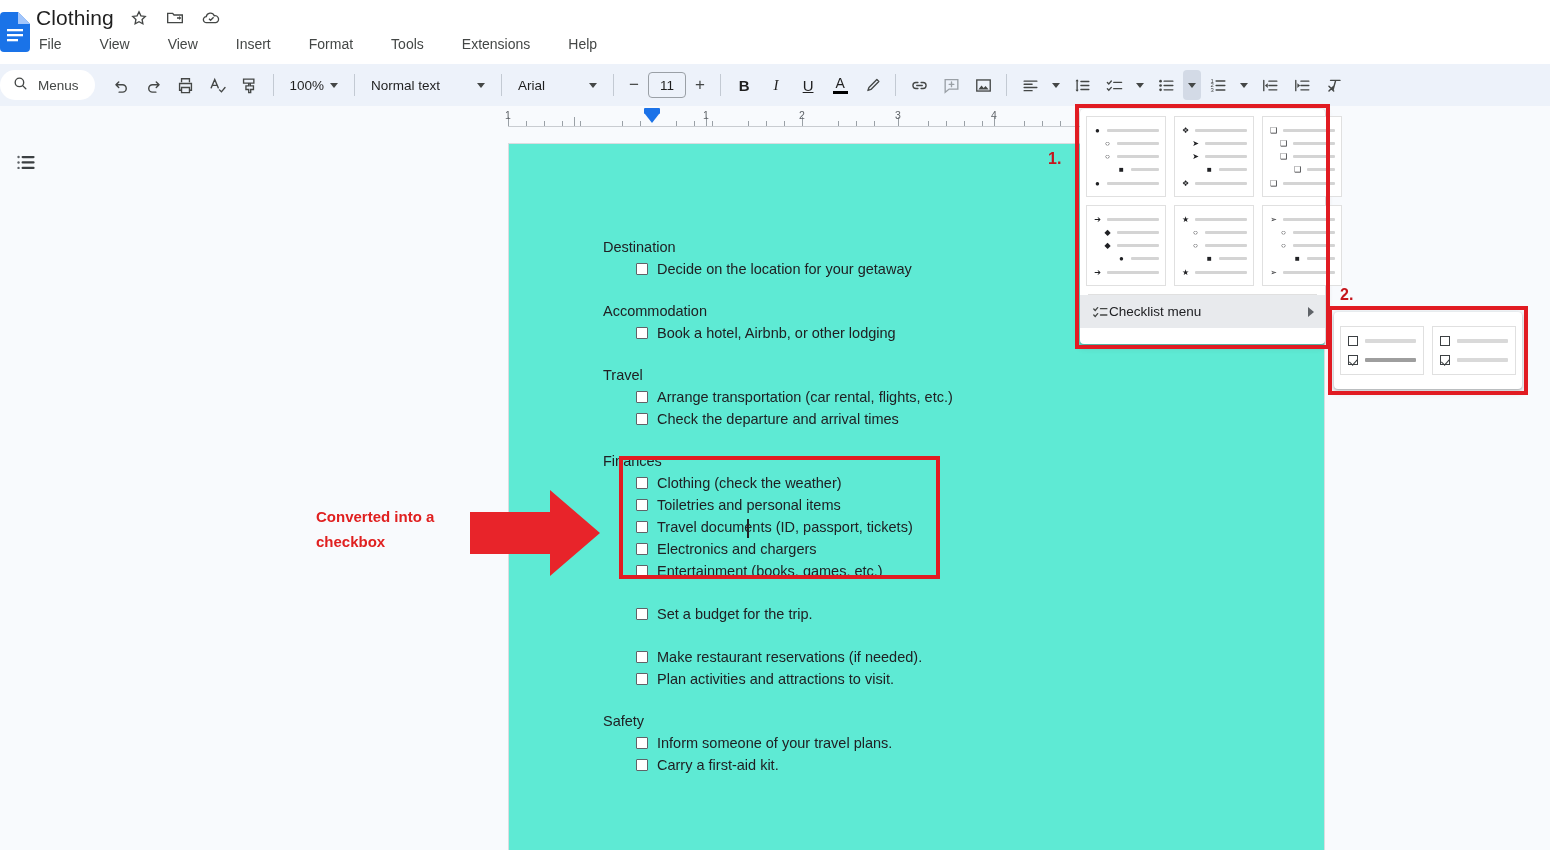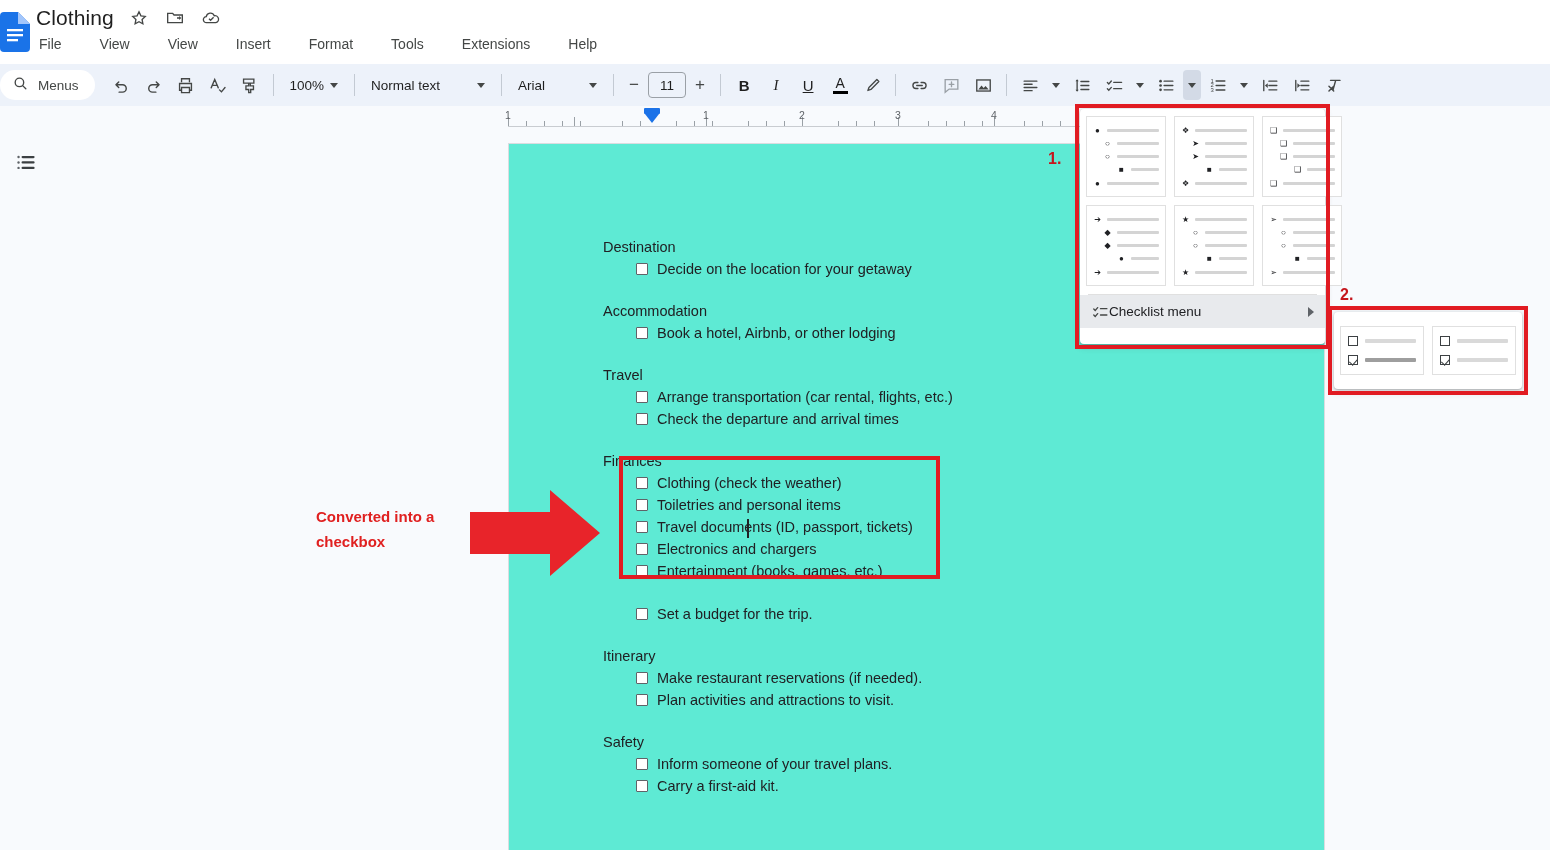--- a/index.html
+++ b/index.html
@@ -516,21 +516,20 @@
 
         <div class="sec">
           <div class="citem">
             <span class="cbox"></span>
             <span class="ctext">Set a budget for the trip.</span>
           </div>
         </div>
         <div class="spacer"></div>
 
         <div class="sec">
-          <div class="sec-head">Itinerary</div>
           <div class="citem">
             <span class="cbox"></span>
             <span class="ctext">Make restaurant reservations (if needed).</span>
           </div>
           <div class="citem">
             <span class="cbox"></span>
             <span class="ctext">Plan activities and attractions to visit.</span>
           </div>
         </div>
         <div class="spacer"></div>

